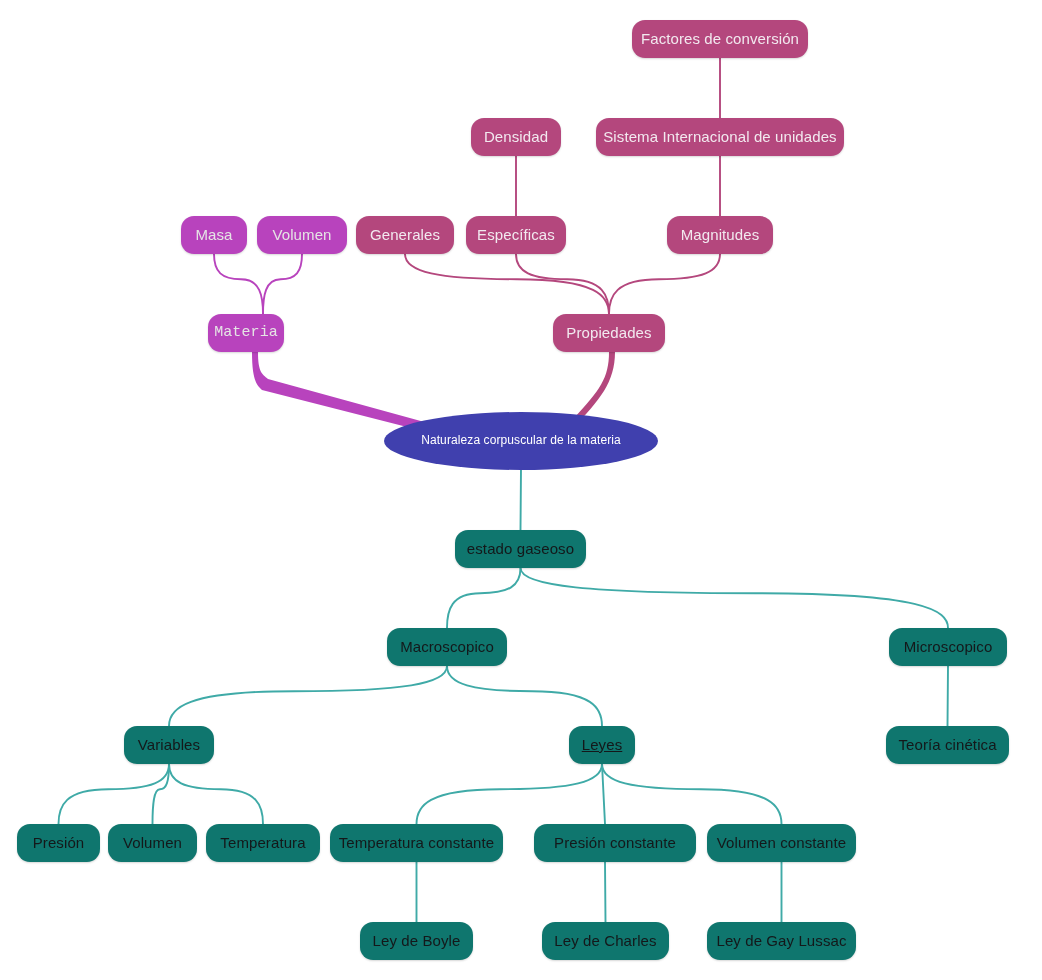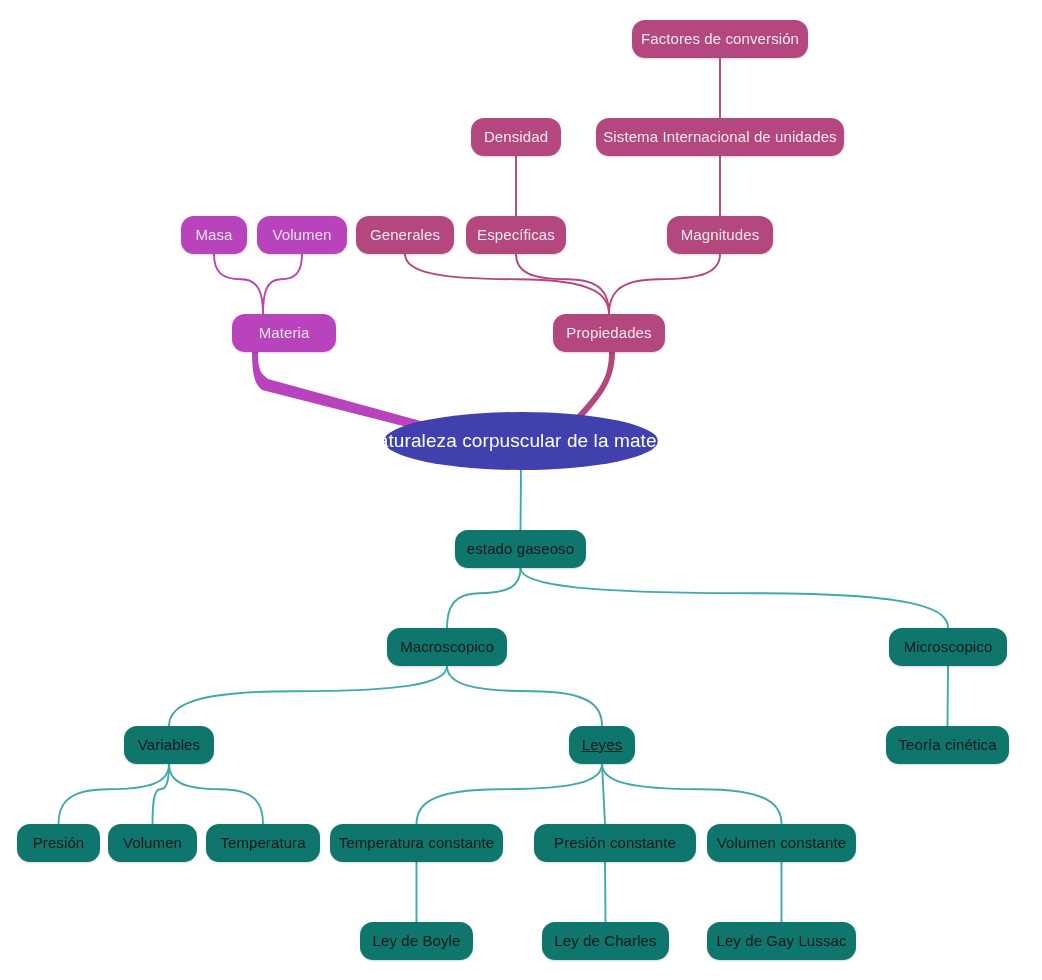--- a/index.html
+++ b/index.html
@@ -50,21 +50,21 @@
   }
   .node.teal {
     background: #0f766e;
     color: #14181a;
   }
   .node.ellipse {
     background: #4040ae;
     color: #ffffff;
     border-radius: 50%;
     box-shadow: none;
-    font-size: 19px;
+    font-size: 12px;
   }
   #logo {
     position: absolute;
     width: 110px;
     height: 80px;
     left: 615px;
     top: 608px;
   }
   #logo svg { display: block; }
 </style>
@@ -123,21 +123,21 @@
       </div>
       <div class="node pink" style="left: 356px; top: 216px; width: 98px; height: 38px;">
         <span>Generales</span>
       </div>
       <div class="node pink" style="left: 466px; top: 216px; width: 100px; height: 38px;">
         <span>Específicas</span>
       </div>
       <div class="node pink" style="left: 667px; top: 216px; width: 106px; height: 38px;">
         <span>Magnitudes</span>
       </div>
-      <div class="node purple" style="left: 232px; top: 314px; width: 104px; height: 38px;">
+      <div class="node purple" style="left: 208px; top: 314px; width: 76px; height: 38px; font-family: Liberation Mono, monospace;">
         <span>Materia</span>
       </div>
       <div class="node pink" style="left: 553px; top: 314px; width: 112px; height: 38px;">
         <span>Propiedades</span>
       </div>
       <div class="node ellipse" style="left: 384px; top: 412px; width: 274px; height: 58px;">
         <span>Naturaleza corpuscular de la materia</span>
       </div>
       <div class="node teal" style="left: 455px; top: 530px; width: 131px; height: 38px;">
         <span>estado gaseoso</span>

